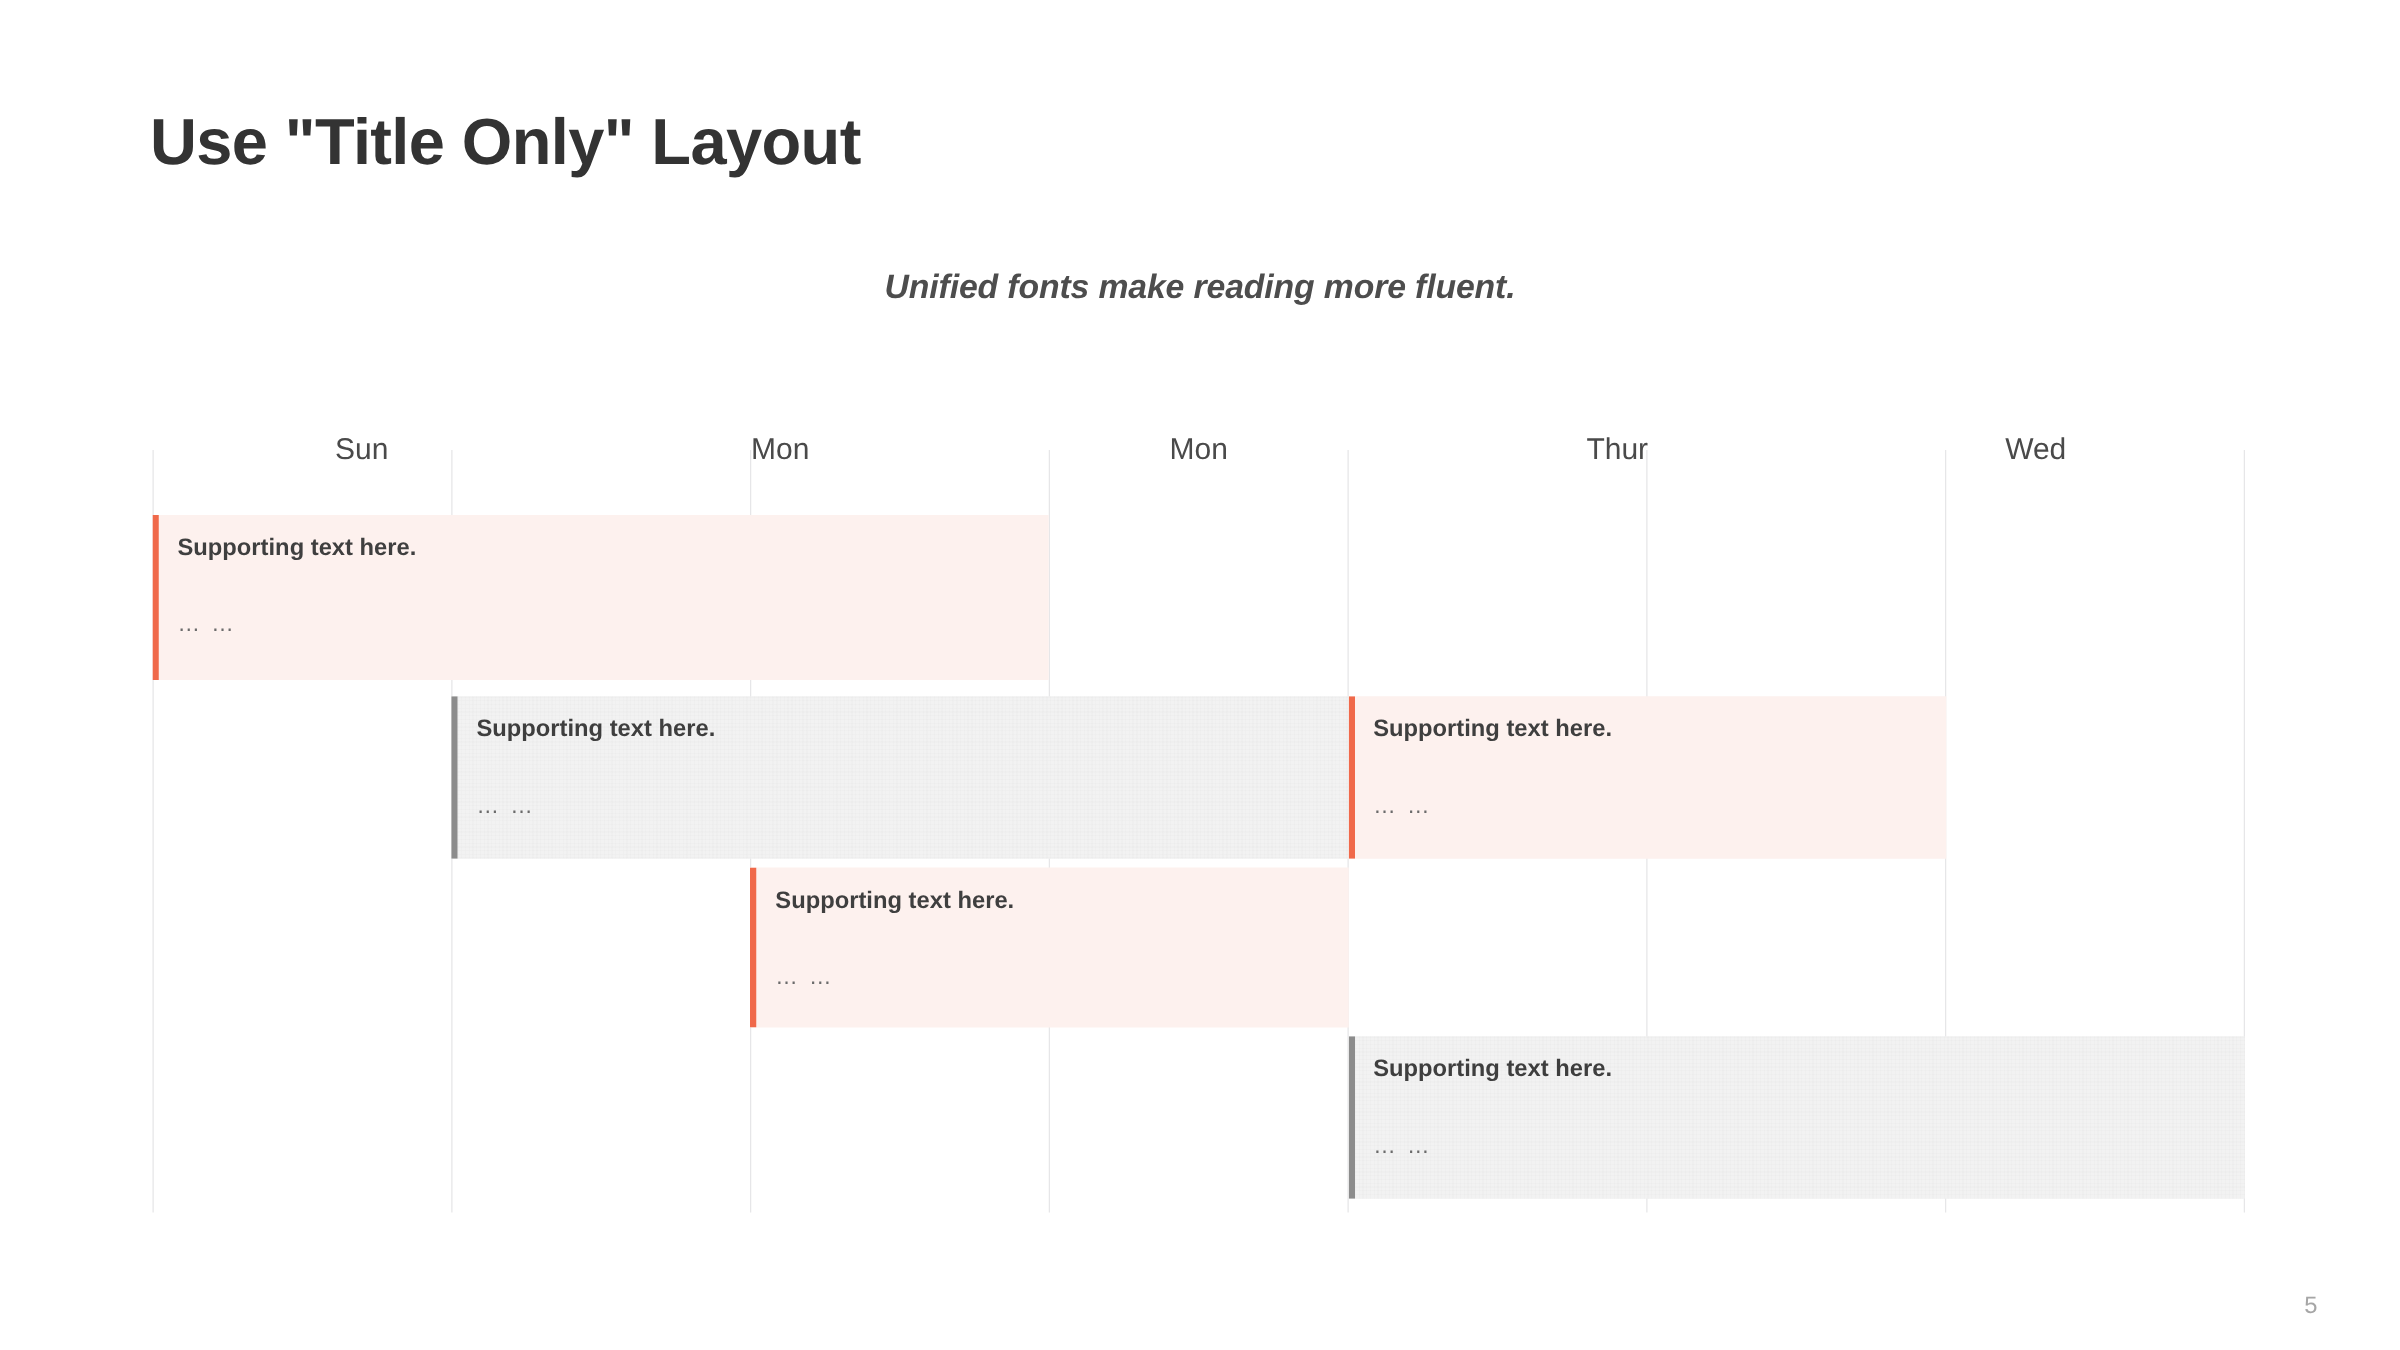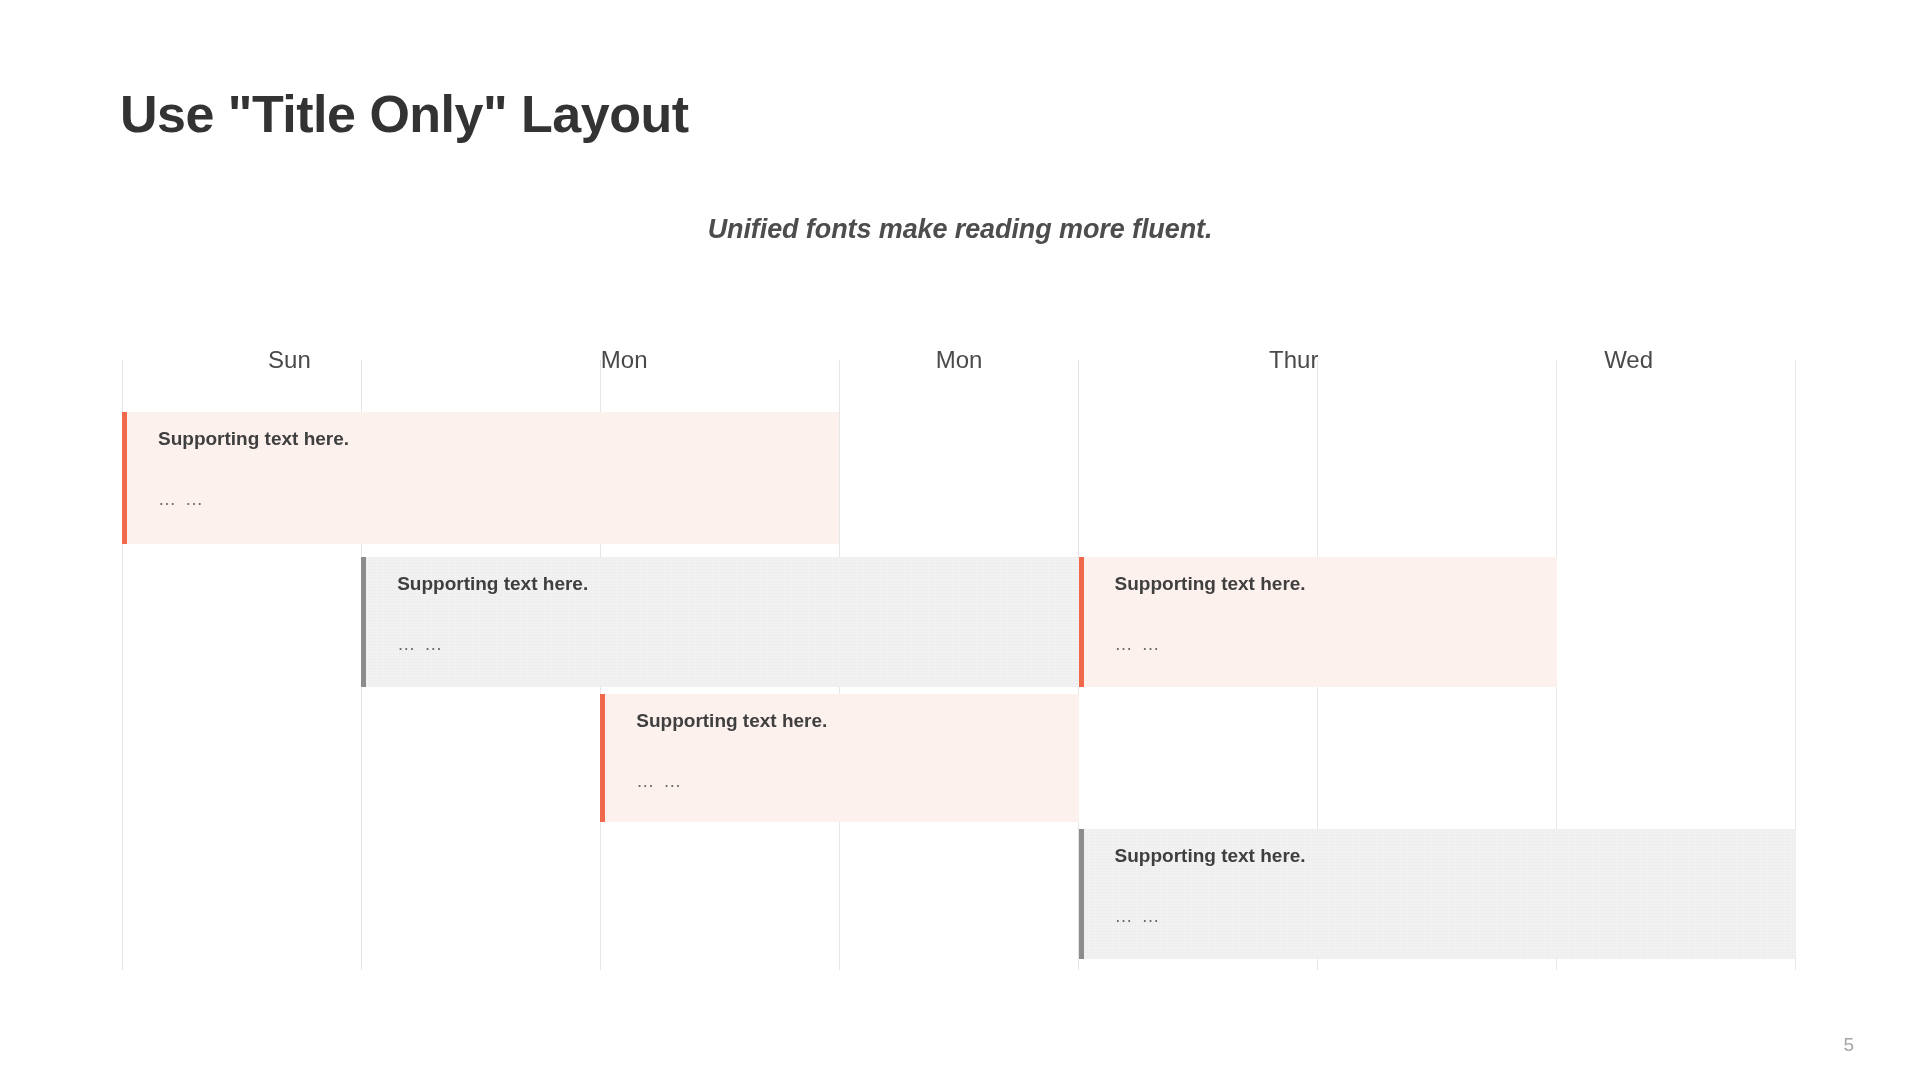--- a/index.html
+++ b/index.html
@@ -99,21 +99,21 @@
   .cal-events {
     position: absolute;
     left: 0;
     top: 0;
     width: 100%;
     height: 100%;
   }
 
   .event {
     position: absolute;
-    padding: 16px 0 0 16px;
+    padding: 16px 0 0 0;
     overflow: hidden;
   }
 
   .event .accent {
     position: absolute;
     left: 0;
     top: 0;
     bottom: 0;
     width: 5px;
   }

